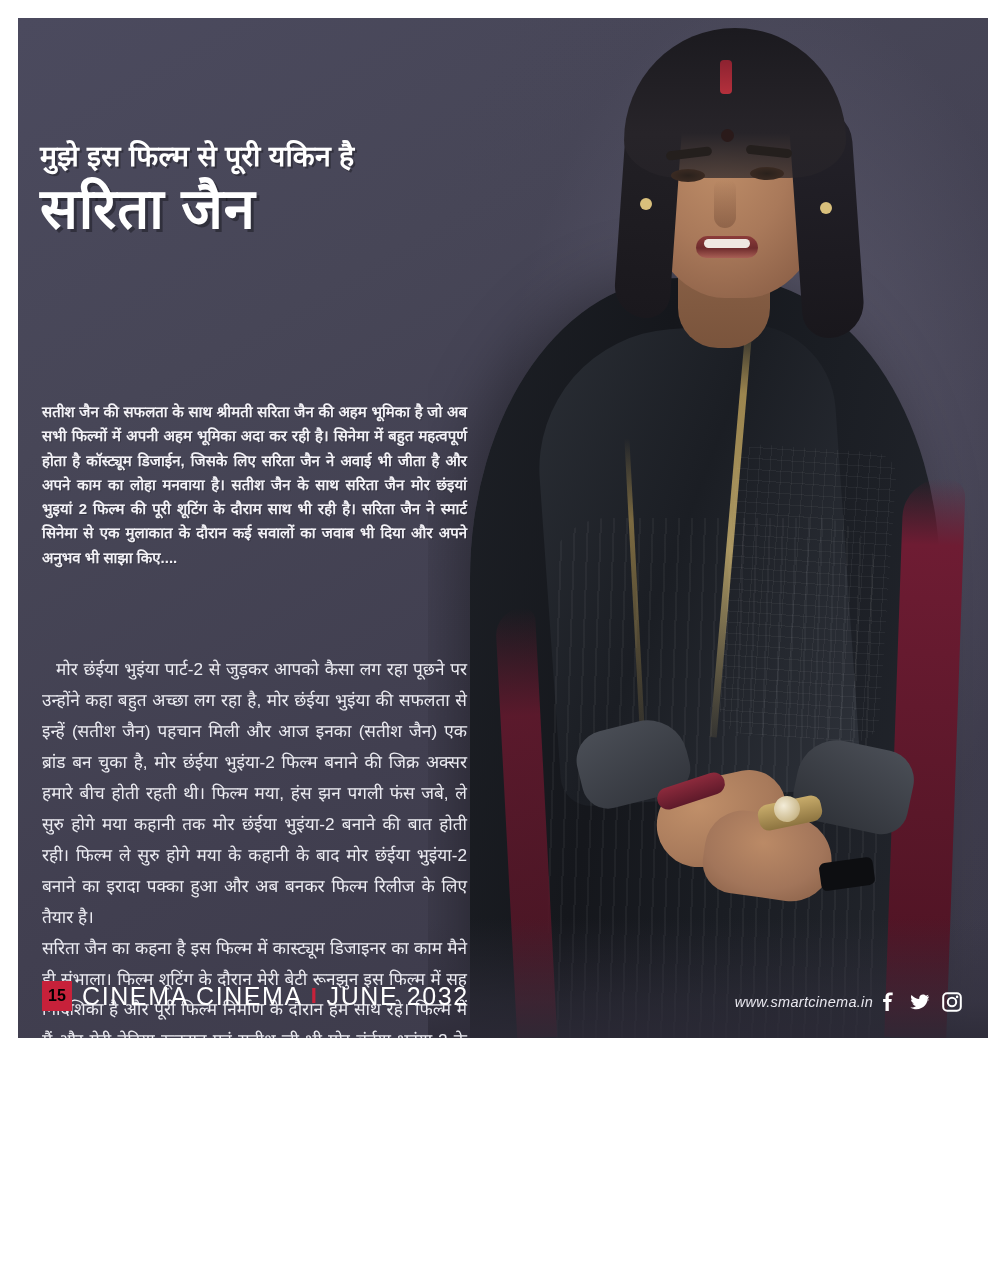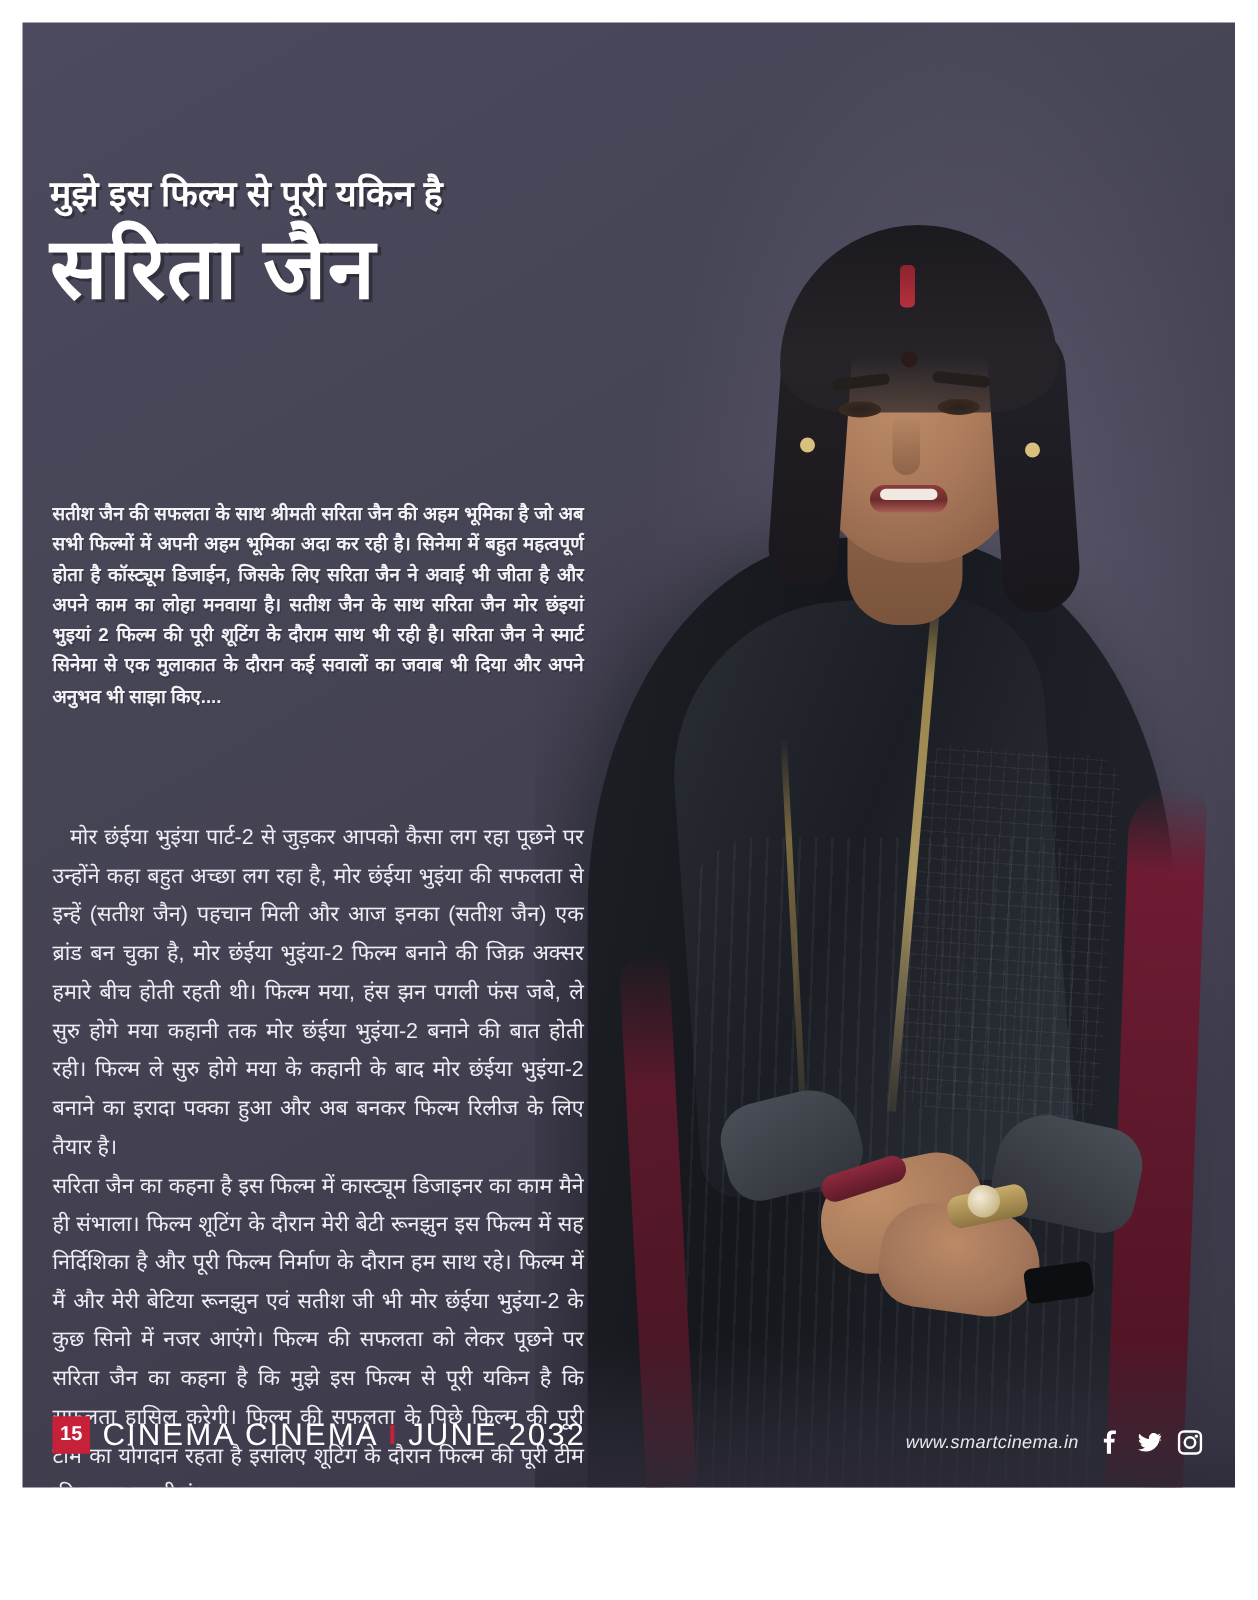--- a/index.html
+++ b/index.html
@@ -15,21 +15,21 @@
     width: 1006px;
     height: 1280px;
     background: #ffffff;
     overflow: hidden;
   }
   .magazine {
     position: absolute;
     left: 18px;
     top: 18px;
     width: 970px;
-    height: 1172px;
+    height: 1020px;
     background: linear-gradient(150deg, #4b4a5e 0%, #474657 28%, #413f50 60%, #3b3948 100%);
     overflow: hidden;
     text-decoration: underline;
   }
   
   .photo-glow {
     position: absolute;
     right: 0;
     top: 0;
     width: 560px;
@@ -55,21 +55,21 @@
     color: #ffffff;
     text-shadow: 2px 2px 0 rgba(0,0,0,0.30);
   }
   .headline .kicker div {
     white-space: nowrap;
   }
   .headline .name {
     margin-top: 6px;
     font-family: "Liberation Sans", sans-serif;
     font-weight: bold;
-    font-size: 68px;
+    font-size: 56px;
     line-height: 0.98;
     letter-spacing: 1px;
     color: #ffffff;
     text-shadow: 3px 3px 0 rgba(0,0,0,0.32);
     white-space: nowrap;
   }
 
   
   .intro {
     position: absolute;
@@ -109,21 +109,21 @@
     bottom: 20px;
     height: 44px;
     display: flex;
     align-items: center;
     gap: 10px;
   }
   .page-badge {
     width: 30px;
     height: 30px;
     background: #c7213a;
-    color: #ffffff;
+    color: #000000;
     font-weight: bold;
     font-size: 16px;
     display: flex;
     align-items: center;
     justify-content: center;
     letter-spacing: 0;
   }
   .footer-title {
     color: #ffffff;
     font-size: 25px;
@@ -138,21 +138,21 @@
     font-weight: bold;
     font-size: 22px;
   }
 
   .footer-right {
     position: absolute;
     right: 26px;
     bottom: 26px;
     display: flex;
     align-items: center;
-    gap: 15px;
+    gap: 5px;
     margin-top: 16px;
   }
   .site-url {
     color: #e8e7ee;
     font-style: italic;
     font-size: 14.5px;
     letter-spacing: 0.3px;
   }
   .social {
     display: flex;

